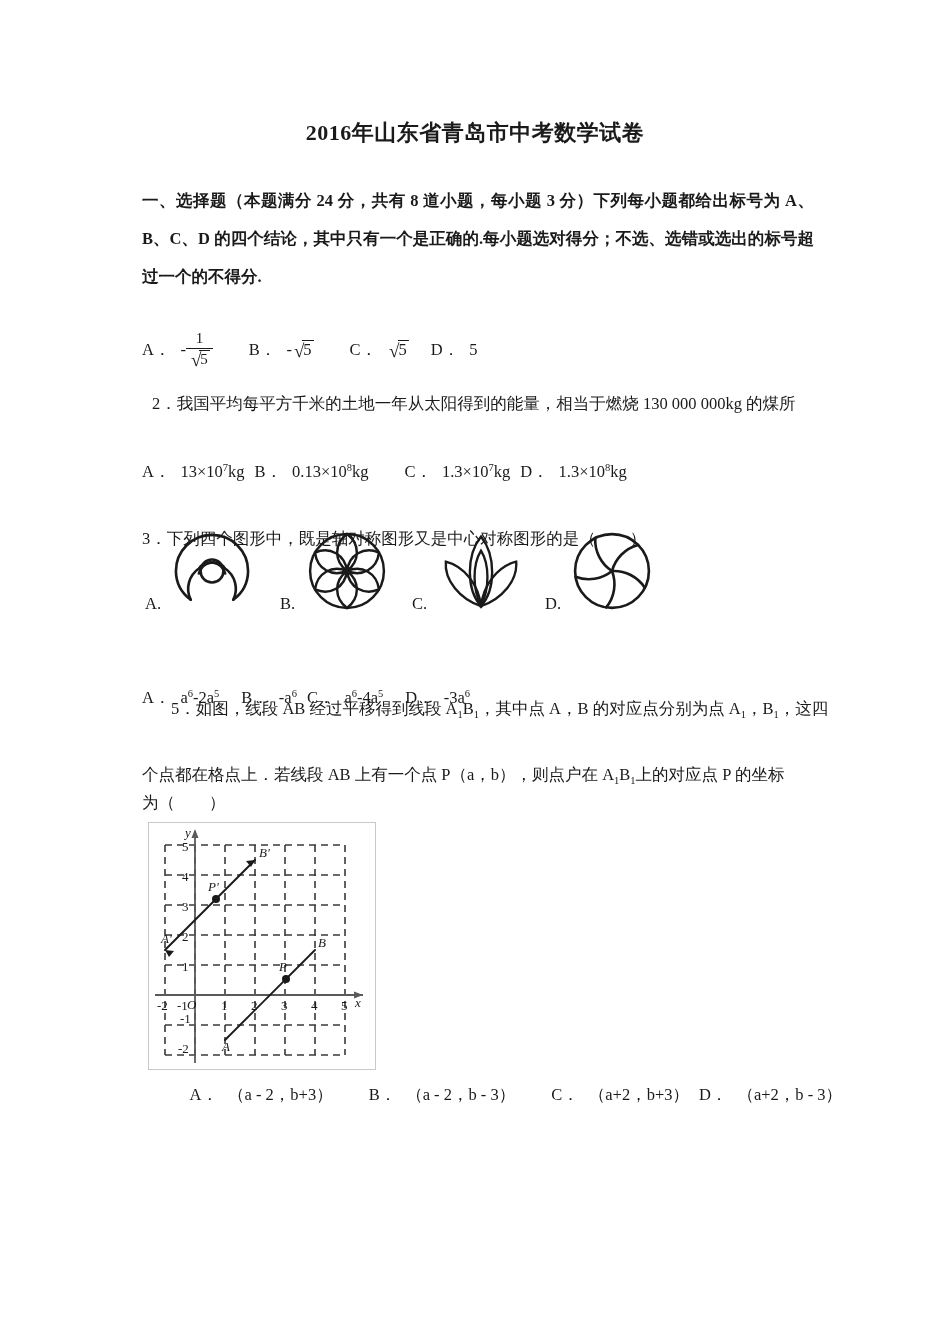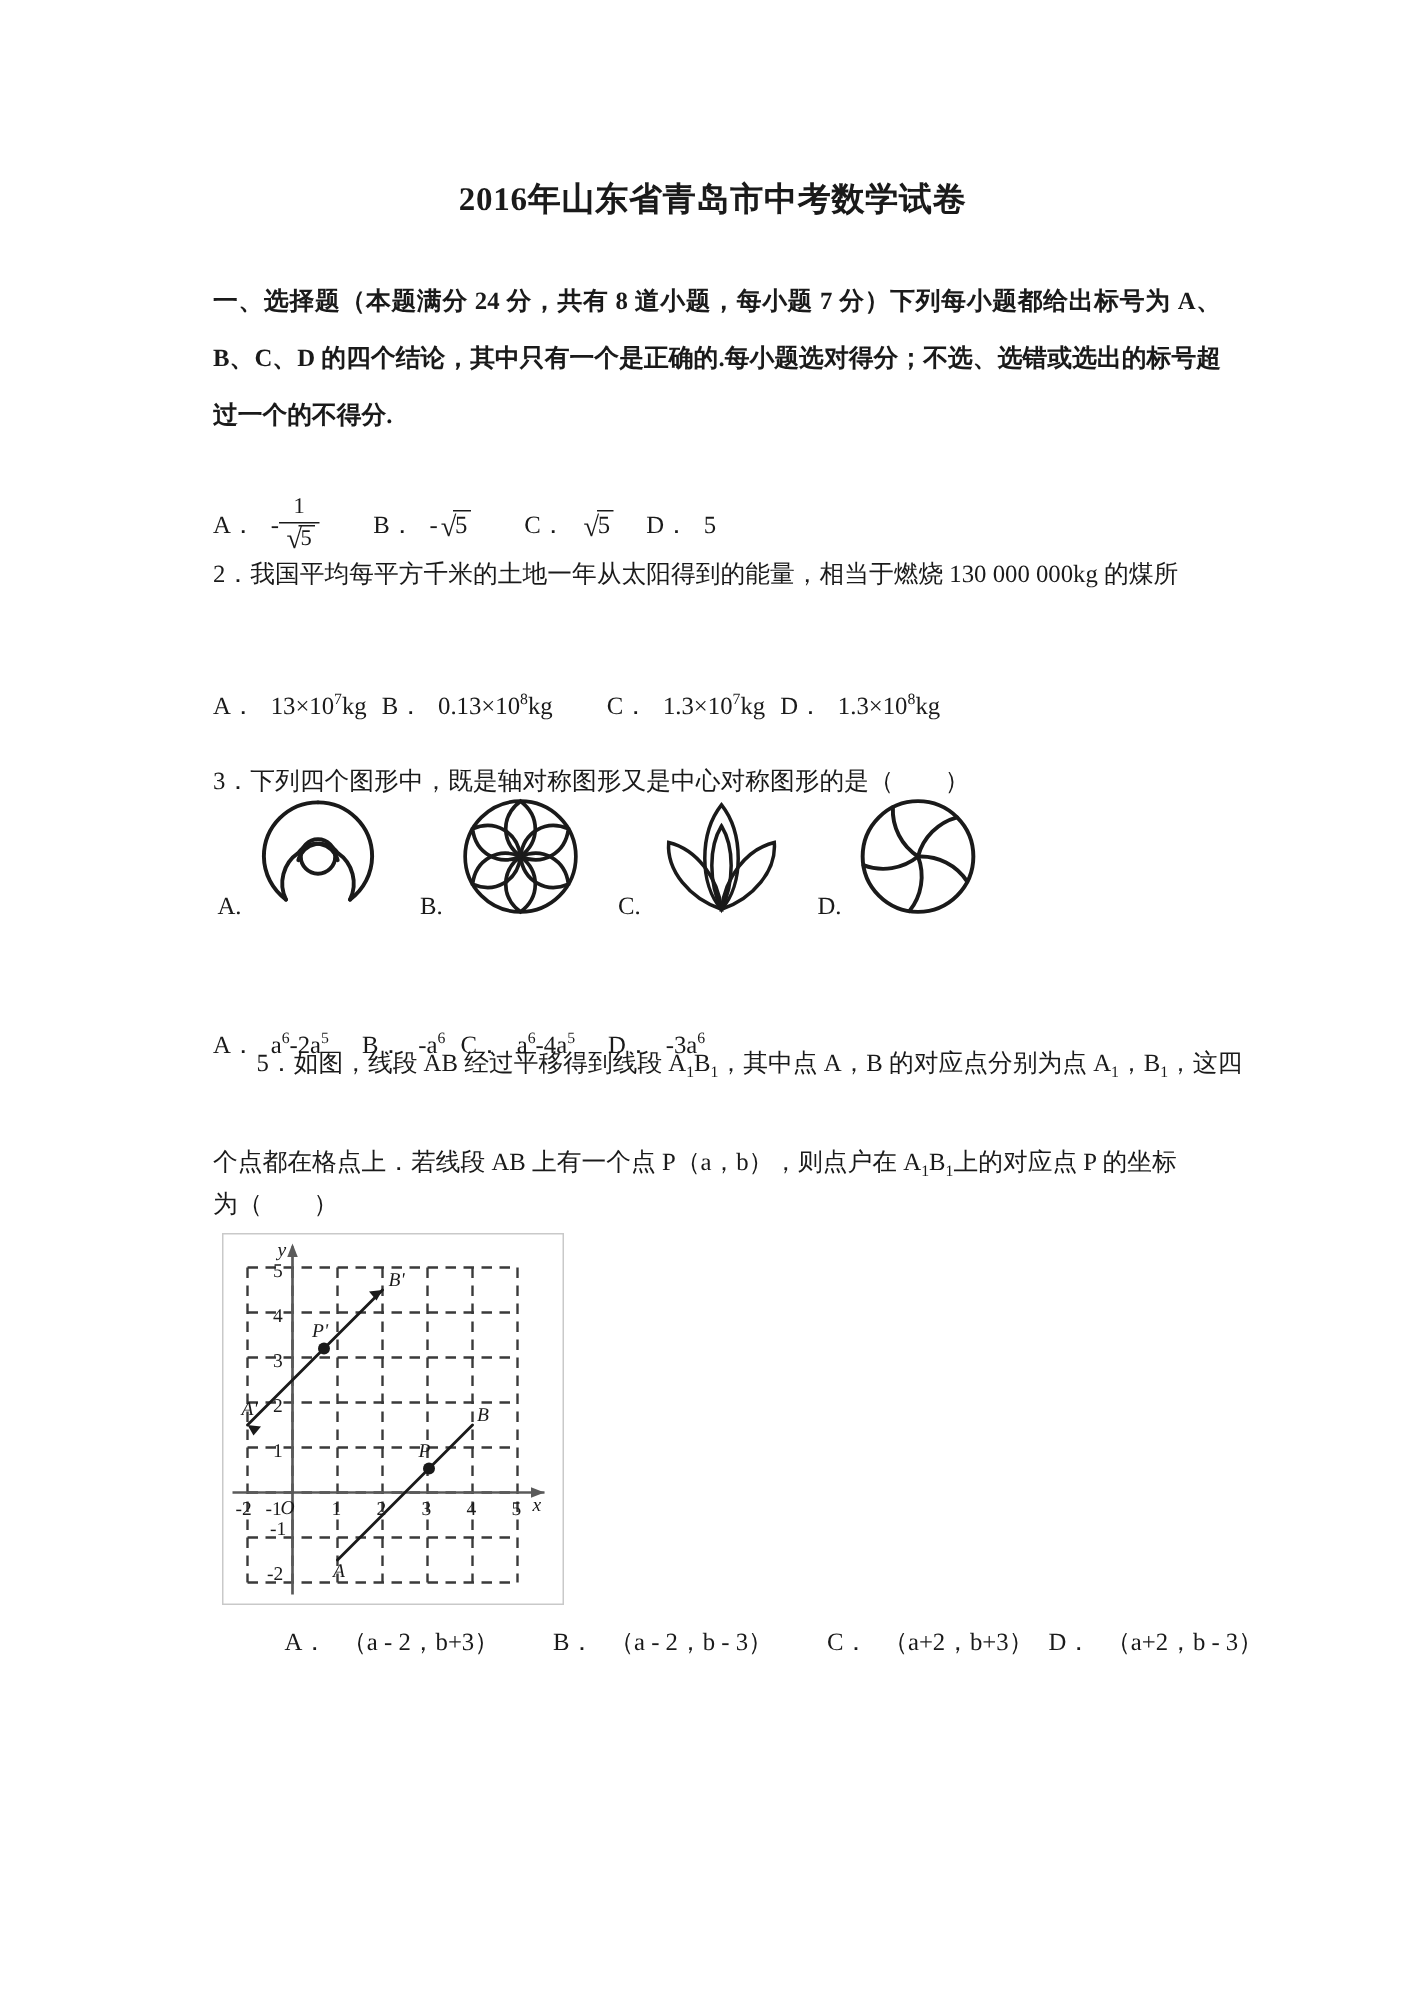--- a/index.html
+++ b/index.html
@@ -151,35 +151,35 @@
     color: #2b2b2b;
   }
 </style>
 </head>
 <body>
 
 <div class="page">
 
   <div class="doc-title">2016年山东省青岛市中考数学试卷</div>
 
-  <div class="para intro bold">一、选择题（本题满分 24 分，共有 8 道小题，每小题 7 分）下列每小题都给出标号为 A、B、C、D 的四个结论，其中只有一个是正确的.每小题选对得分；不选、选错或选出的标号超过一个的不得分.</div>
+  <div class="para intro bold">一、选择题（本题满分 24 分，共有 8 道小题，每小题 3 分）下列每小题都给出标号为 A、B、C、D 的四个结论，其中只有一个是正确的.每小题选对得分；不选、选错或选出的标号超过一个的不得分.</div>
 
 
   <div class="para opts" style="top:326px; line-height:48px;">
     <span><span>A．</span><span class="gap-s"></span><span>-</span><span class="frac"><span class="num">1</span><span class="den"><span class="radical"><span class="rsym">√</span><span class="rbody">5</span></span></span></span></span><span class="gap-l"></span><span><span>B．</span><span class="gap-s"></span><span>-</span><span class="radical"><span class="rsym">√</span><span class="rbody">5</span></span></span><span class="gap-l"></span><span><span>C．</span><span class="gap-s"></span><span class="radical"><span class="rsym">√</span><span class="rbody">5</span></span></span><span class="gap-m"></span><span><span>D．</span><span class="gap-s"></span><span>5</span></span>
   </div>
 
-  <div class="para qtext" style="top:364px;">
+  <div class="para qtext" style="top:385px;margin-left:10px;">
     <span>2．</span><span>我国平均每平方千米的土地一年从太阳得到的能量，相当于燃烧 130 000 000kg 的煤所</span>
   </div>
   <div class="para opts" style="top:448px;">
     <span><span>A．</span><span class="gap-s"></span><span>13×10</span><span class="sup">7</span><span>kg</span></span><span class="gap-s"></span><span><span>B．</span><span class="gap-s"></span><span>0.13×10</span><span class="sup">8</span><span>kg</span></span><span class="gap-l"></span><span><span>C．</span><span class="gap-s"></span><span>1.3×10</span><span class="sup">7</span><span>kg</span></span><span class="gap-s"></span><span><span>D．</span><span class="gap-s"></span><span>1.3×10</span><span class="sup">8</span><span>kg</span></span>
   </div>
 
-  <div class="para qtext" style="top:502px;">
+  <div class="para qtext" style="top:520px;">
     <span>3．</span><span>下列四个图形中，既是轴对称图形又是中心对称图形的是（</span><span class="blank"></span><span>）</span>
   </div>
 
   <div class="fig-row">
 
     <div class="fig-item" style="left:5px; width:135px;">
       <span class="fig-label">A.</span>
       <svg class="fig-svg" width="82" height="82" viewBox="0 0 100 100">
         <g fill="none" stroke="#1a1a1a" stroke-width="3.2" stroke-linecap="round">
           <path d="M50 6 A44 44 0 0 1 94 50 A44 44 0 0 1 76 85"></path>

